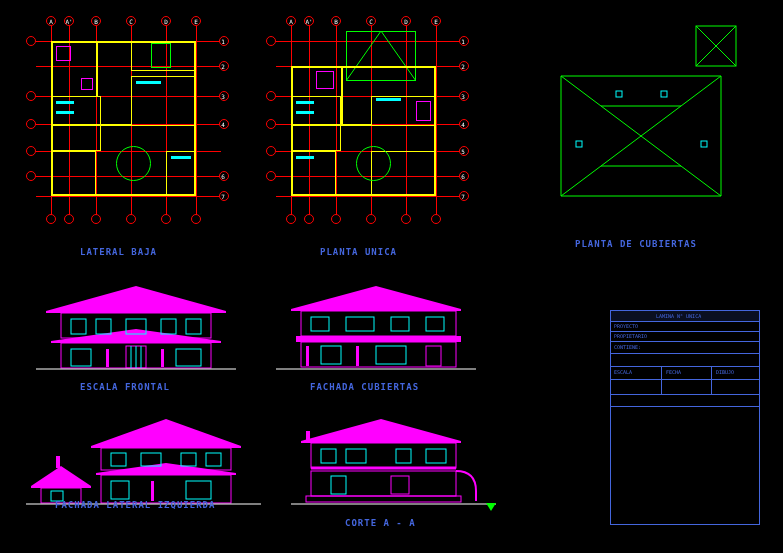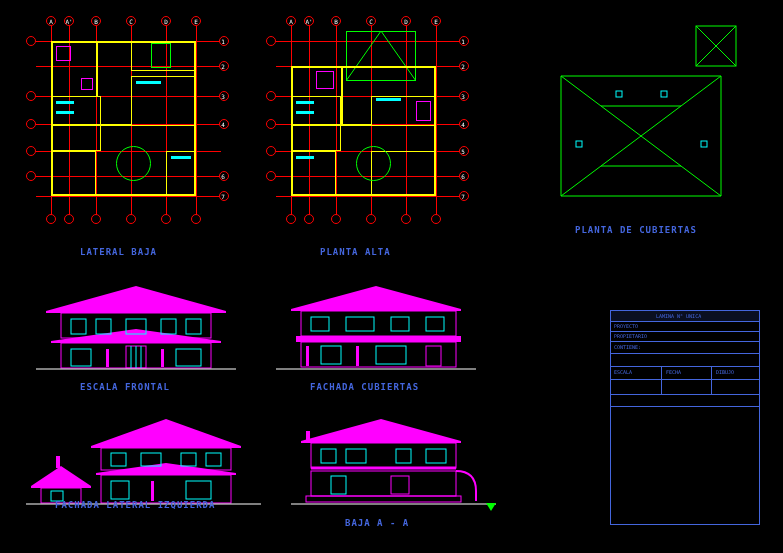--- a/index.html
+++ b/index.html
@@ -194,41 +194,41 @@
   <div class="grid-mark" style="left:140px; top:2px;">D</div>
   <div class="grid-mark" style="left:170px; top:2px;">E</div>
   <div class="grid-mark" style="right:1px; top:22px;">1</div>
   <div class="grid-mark" style="right:1px; top:47px;">2</div>
   <div class="grid-mark" style="right:1px; top:77px;">3</div>
   <div class="grid-mark" style="right:1px; top:105px;">4</div>
   <div class="grid-mark" style="right:1px; top:132px;">5</div>
   <div class="grid-mark" style="right:1px; top:157px;">6</div>
   <div class="grid-mark" style="right:1px; top:177px;">7</div>
 </div>
-<div class="label" style="left:320px; top:247px;">PLANTA ALTA</div>
+<div class="label" style="left:320px; top:247px;">PLANTA UNICA</div>
 
 <div class="drawing-area" style="left:545px; top:20px; width:200px; height:190px;">
   <svg width="200" height="190">
     <rect x="150" y="5" width="40" height="40" fill="none" stroke="#00ff00" stroke-width="1"></rect>
     <line x1="150" y1="5" x2="190" y2="45" stroke="#00ff00"></line>
     <line x1="190" y1="5" x2="150" y2="45" stroke="#00ff00"></line>
     <polygon points="15,55 175,55 175,175 15,175" fill="none" stroke="#00ff00" stroke-width="1"></polygon>
     <line x1="15" y1="55" x2="95" y2="115" stroke="#00ff00"></line>
     <line x1="175" y1="55" x2="95" y2="115" stroke="#00ff00"></line>
     <line x1="15" y1="175" x2="95" y2="115" stroke="#00ff00"></line>
     <line x1="175" y1="175" x2="95" y2="115" stroke="#00ff00"></line>
     <line x1="55" y1="85" x2="135" y2="85" stroke="#00ff00"></line>
     <line x1="55" y1="145" x2="135" y2="145" stroke="#00ff00"></line>
     <rect x="70" y="70" width="6" height="6" fill="none" stroke="#00ffff"></rect>
     <rect x="115" y="70" width="6" height="6" fill="none" stroke="#00ffff"></rect>
     <rect x="30" y="120" width="6" height="6" fill="none" stroke="#00ffff"></rect>
     <rect x="155" y="120" width="6" height="6" fill="none" stroke="#00ffff"></rect>
   </svg>
 </div>
-<div class="label" style="left:575px; top:225px;">PLANTA DE CUBIERTAS</div>
+<div class="label" style="left:575px; top:239px;">PLANTA DE CUBIERTAS</div>
 
 <div class="drawing-area" style="left:35px; top:280px; width:200px; height:95px;">
   <svg width="200" height="95">
     <polygon points="10,30 100,5 190,30 190,32 10,32" fill="#ff00ff"></polygon>
     <rect x="25" y="32" width="150" height="25" fill="none" stroke="#ff00ff"></rect>
     <polygon points="15,60 100,48 185,60 185,62 15,62" fill="#ff00ff"></polygon>
     <rect x="25" y="62" width="150" height="25" fill="none" stroke="#ff00ff"></rect>
     <rect x="35" y="38" width="15" height="15" fill="none" stroke="#00ffff"></rect>
     <rect x="60" y="38" width="15" height="15" fill="none" stroke="#00ffff"></rect>
     <rect x="90" y="38" width="20" height="15" fill="none" stroke="#00ffff"></rect>
@@ -302,21 +302,21 @@
     <rect x="55" y="38" width="20" height="14" fill="none" stroke="#00ffff"></rect>
     <rect x="105" y="38" width="15" height="14" fill="none" stroke="#00ffff"></rect>
     <rect x="135" y="38" width="20" height="14" fill="none" stroke="#00ffff"></rect>
     <rect x="40" y="65" width="15" height="18" fill="none" stroke="#00ffff"></rect>
     <rect x="100" y="65" width="18" height="18" fill="none" stroke="#ff00ff"></rect>
     <rect x="15" y="20" width="4" height="12" fill="#ff00ff"></rect>
     <line x1="0" y1="93" x2="205" y2="93" stroke="#fff"></line>
     <polygon points="195,92 205,92 200,100" fill="#00ff00"></polygon>
   </svg>
 </div>
-<div class="label" style="left:345px; top:518px;">BAJA A - A</div>
+<div class="label" style="left:345px; top:518px;">CORTE A - A</div>
 
 <div class="title-block" style="left:610px; top:310px; width:150px; height:215px;">
   <div class="tb-fill" style="left:0; top:0; width:100%; height:10px; opacity:0.15;"></div>
   <div class="tb-text" style="left:45px; top:2px;">LAMINA N° UNICA</div>
   <div class="tb-line" style="top:10px;"></div>
   <div class="tb-line" style="top:20px;"></div>
   <div class="tb-text" style="left:3px; top:12px;">PROYECTO</div>
   <div class="tb-line" style="top:30px;"></div>
   <div class="tb-text" style="left:3px; top:22px;">PROPIETARIO</div>
   <div class="tb-line" style="top:42px;"></div>

